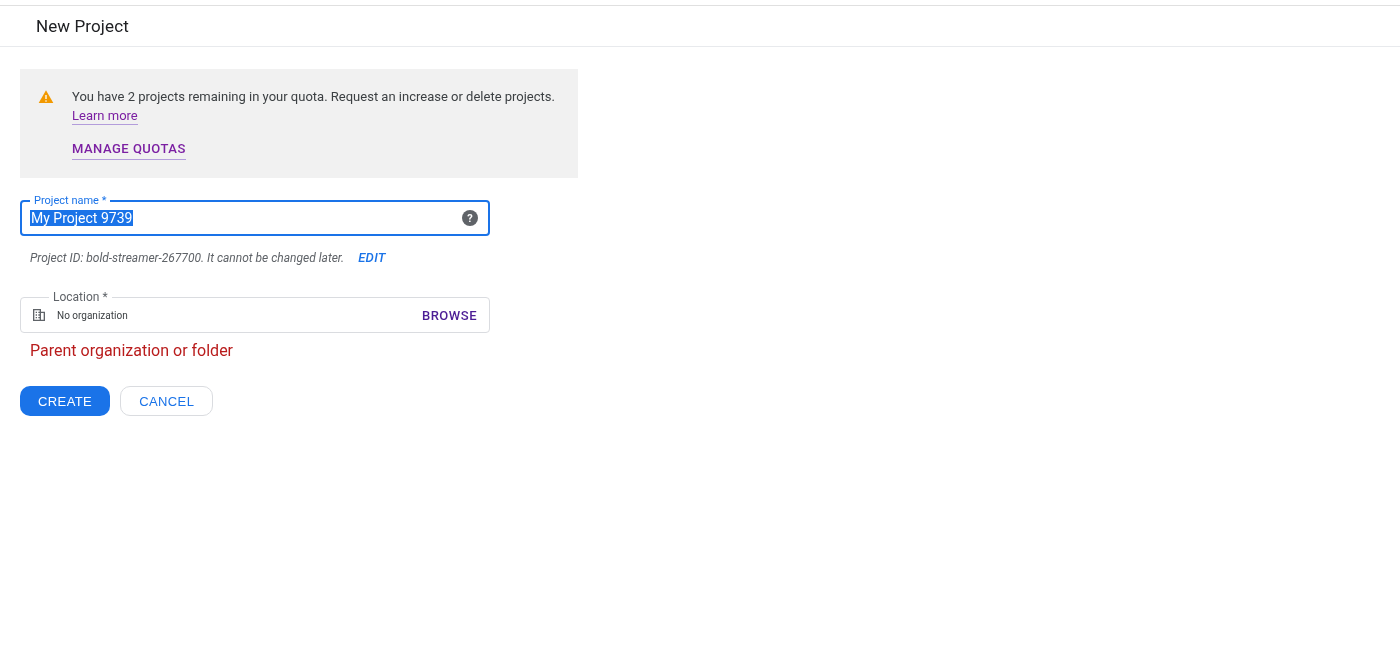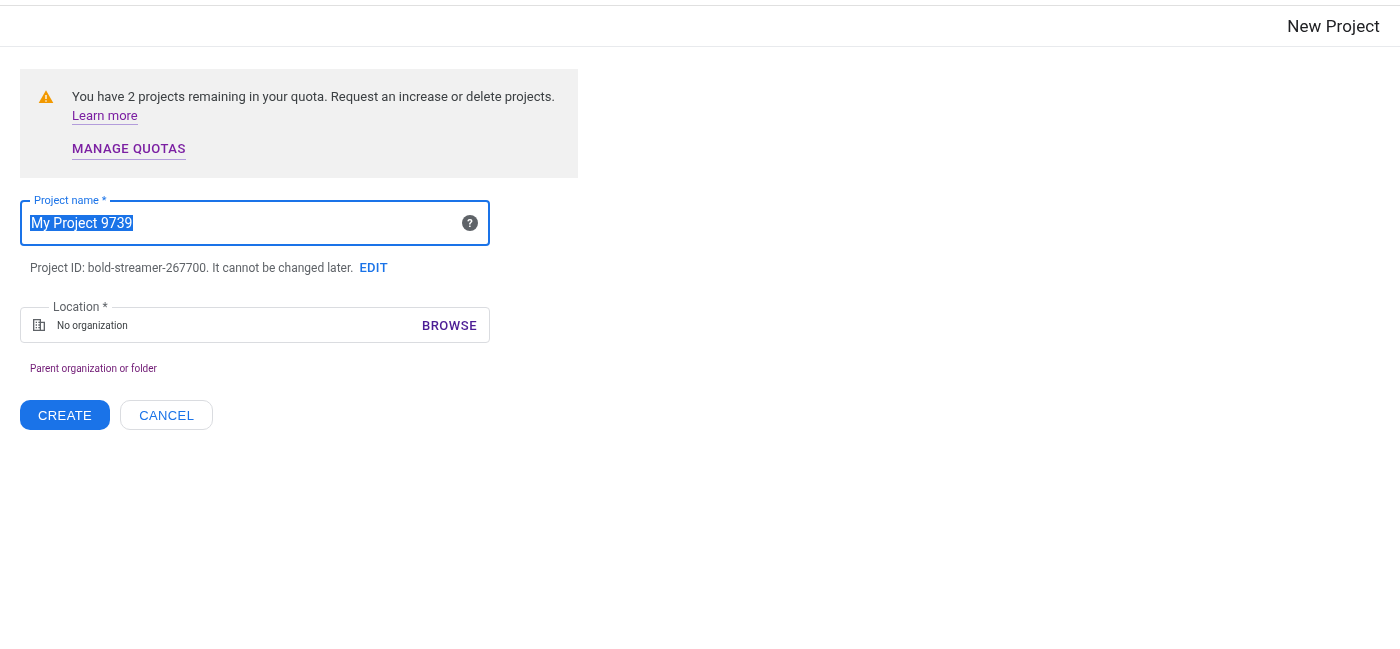--- a/index.html
+++ b/index.html
@@ -16,21 +16,20 @@
     }
     .header {
       padding:10px 20px 10px 36px;
       border-bottom:1px solid #e8eaed;
     }
     .header h1 {
       font-size:17px;
       font-weight:400;
       color:#202124;
       letter-spacing:0.1px;
-      text-align:right;
     }
     .content {
       padding:22px 20px 20px 20px;
     }
     .alert {
       width:558px;
       background:#f1f1f1;
       padding:18px 22px 18px 18px;
       display:flex;
       gap:18px;
@@ -66,21 +65,21 @@
     }
     
     .field-wrap {
       width:470px;
       margin-top:22px;
       position:relative;
     }
     .field-outline {
       border:2px solid #1a73e8;
       border-radius:4px;
-      height:46px;
+      height:36px;
       display:flex;
       align-items:center;
       padding:0 42px 0 8px;
       position:relative;
     }
     .floating-label {
       position:absolute;
       top:-8px;
       left:8px;
       background:#fff;
@@ -104,21 +103,23 @@
       cursor:pointer;
     }
     .help-icon circle{ fill:#5f6368;}
     .help-icon text{ fill:#fff; font-size:11px; font-weight:bold;}
     .helper-row {
       margin-top:14px;
       font-size:12px;
       color:#5f6368;
       display:flex;
       align-items:center;
+      gap:8px;
       padding-left:10px;
+      font-style:italic;
     }
     .helper-row .edit-link{
       color:#1a73e8;
       font-size:13px;
       font-weight:500;
       letter-spacing:0.3px;
       cursor:pointer;
       margin-left:6px;
     }
     
@@ -152,23 +153,23 @@
       flex:1;
     }
     .browse-link{
       color:#4c1d95;
       font-size:13px;
       font-weight:500;
       letter-spacing:0.5px;
       cursor:pointer;
     }
     .loc-helper{
-      font-size:10px;
-      color:#701a75;
-      margin-top:20px;
+      font-size:16px;
+      color:#b91c1c;
+      margin-top:8px;
       padding-left:10px;
     }
     .org-icon{
       width:16px; height:16px;
       flex:0 0 auto;
     }
     
     .button-row{
       margin-top:26px;
       display:flex;

